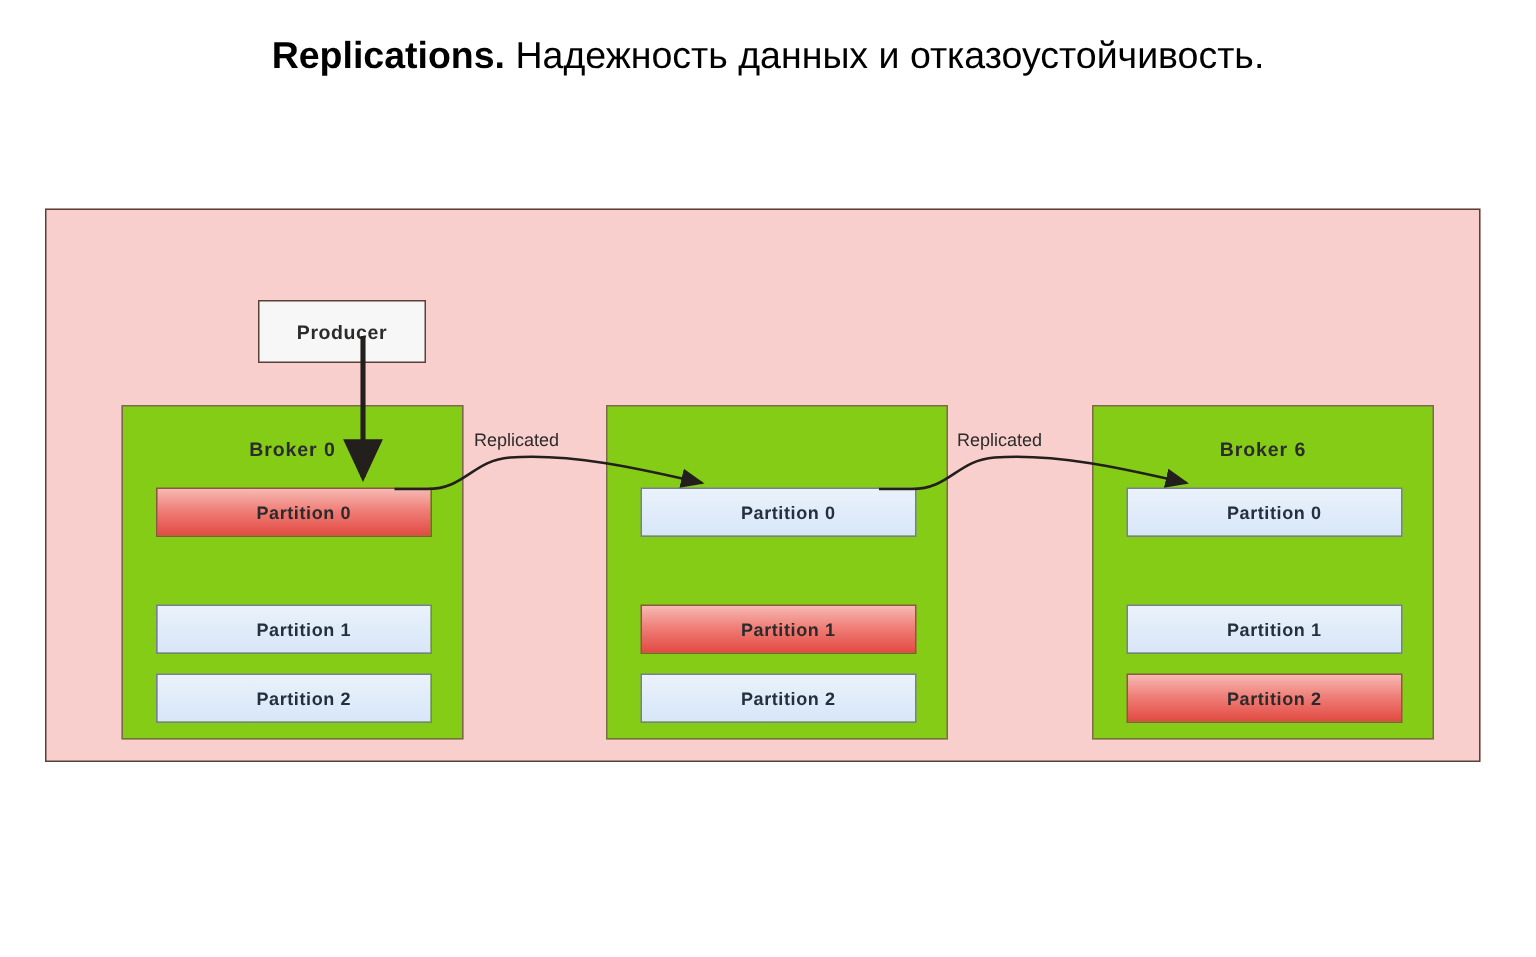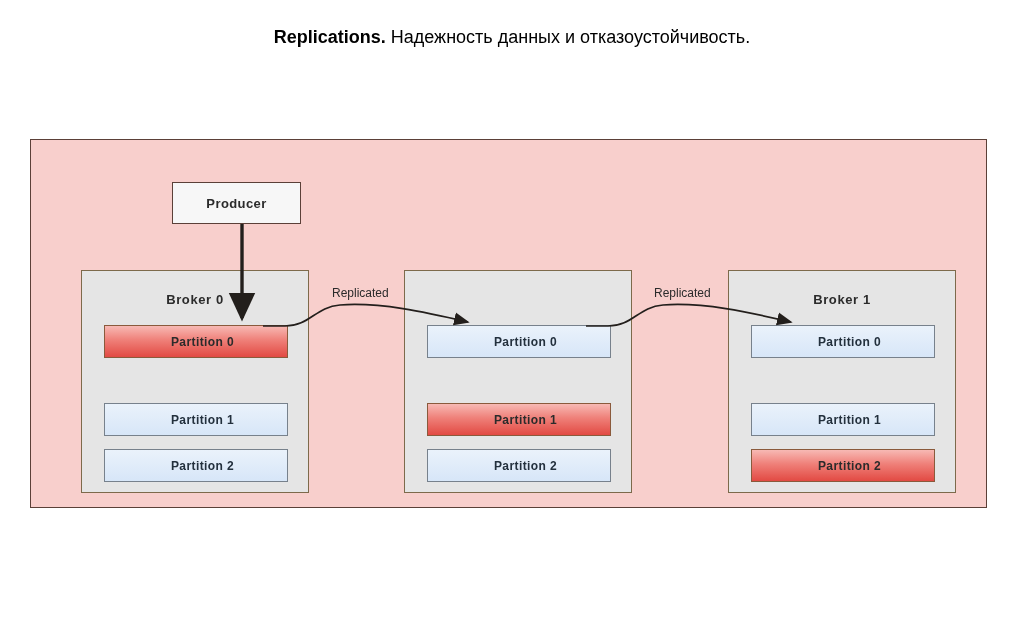--- a/index.html
+++ b/index.html
@@ -15,21 +15,21 @@
     overflow: hidden;
   }
 
   
   #slide-title {
     position: absolute;
     left: 0;
     top: 22px;
     width: 1024px;
     text-align: center;
-    font-size: 18px;
+    font-size: 25px;
     line-height: 30px;
     color: #000000;
     white-space: nowrap;
   }
   #slide-title .title-strong {
     font-weight: bold;
   }
   #slide-title .title-rest {
     font-weight: normal;
   }
@@ -43,22 +43,22 @@
     height: 369px;
     background: #f8cfcc;
     border: 1px solid #5b4038;
     box-sizing: border-box;
   }
 
   
   #producer-box {
     position: absolute;
     left: 172px;
-    top: 182px;
-    width: 129px;
+    top: 200px;
+    width: 112px;
     height: 42px;
     background: #f7f7f7;
     border: 1px solid #5b4038;
     box-sizing: border-box;
     display: flex;
     align-items: center;
     justify-content: center;
   }
   #producer-box .node-label {
     font-size: 13px;
@@ -66,21 +66,21 @@
     color: #2b2b2b;
     letter-spacing: 0.4px;
   }
 
   
   .broker-box {
     position: absolute;
     top: 270px;
     width: 228px;
     height: 223px;
-    background: #e5e5e5;
+    background: #84cc16;
     border: 1px solid #7d6a4b;
     box-sizing: border-box;
   }
   #broker-box-0 { left: 81px; }
   #broker-box-1 { left: 404px; }
   #broker-box-2 { left: 728px; }
 
   .broker-title {
     position: absolute;
     top: 21px;
@@ -132,21 +132,20 @@
     height: 638px;
     pointer-events: none;
   }
 
   
   .replicated-label {
     position: absolute;
     font-size: 12px;
     color: #2b2b2b;
     white-space: nowrap;
-    margin-left: 16px;
   }
   #replicated-label-0 { left: 316px; top: 286px; }
   #replicated-label-1 { left: 638px; top: 286px; }
 </style>
 </head>
 <body>
 
 <div id="slide-title">
   <span class="title-strong">Replications.</span><span class="title-rest"> Надежность данных и отказоустойчивость.</span>
 </div>
@@ -176,21 +175,21 @@
   </div>
   <div class="partition leader slot-1">
     <span>Partition 1</span>
   </div>
   <div class="partition follower slot-2">
     <span>Partition 2</span>
   </div>
 </div>
 
 <div class="broker-box" id="broker-box-2">
-  <div class="broker-title">Broker 1</div>
+  <div class="broker-title">Broker 6</div>
   <div class="partition follower slot-0">
     <span>Partition 0</span>
   </div>
   <div class="partition follower slot-1">
     <span>Partition 1</span>
   </div>
   <div class="partition leader slot-2">
     <span>Partition 2</span>
   </div>
 </div>

